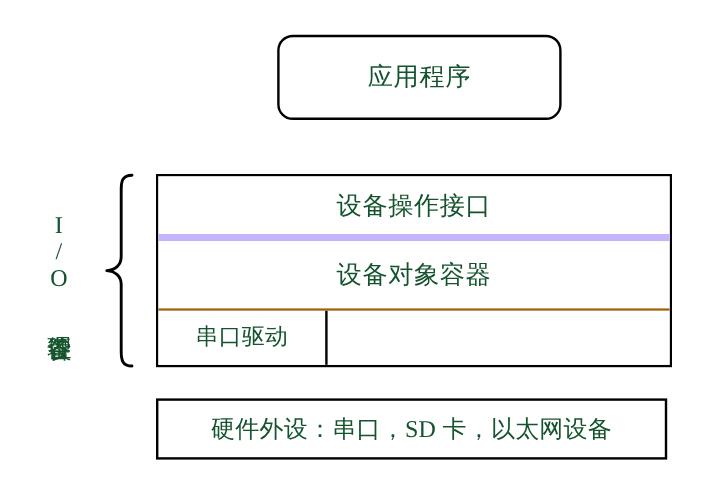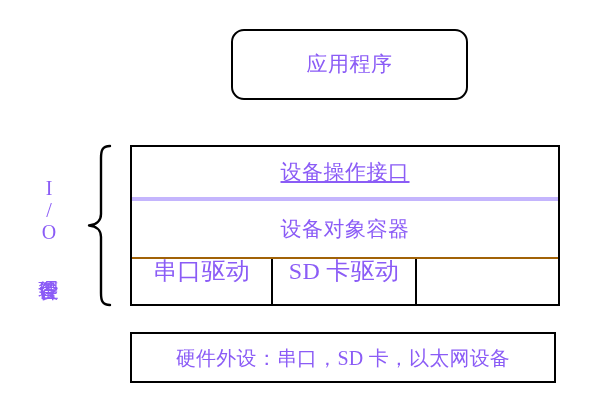--- a/index.html
+++ b/index.html
@@ -6,21 +6,21 @@
     margin: 0;
     padding: 0;
     background: #ffffff;
   }
   #canvas {
     position: relative;
     width: 607px;
     height: 409px;
     background: #ffffff;
     font-family: "Liberation Serif", "DejaVu Serif", serif;
-    color: #8b5cf6;
+    color: #14532d;
     overflow: hidden;
     border-radius: 12px;
   }
 
   
   .app-box {
     position: absolute;
     left: 231px;
     top: 29px;
     width: 237px;
@@ -82,22 +82,21 @@
   }
   .stack-row {
     box-sizing: border-box;
     display: flex;
     align-items: center;
     justify-content: center;
     background: #ffffff;
   }
   .row-interface {
     height: 54px;
-    border-bottom: 4px solid #c4b5fd;
-    text-decoration: underline;
+    border-bottom: 6px solid #c4b5fd;
   }
   .row-container {
     height: 58px;
     border-bottom: 2px solid #a16207;
   }
   .row-drivers {
     flex: 1 1 auto;
     padding: 0;
   }
   .row-label {
@@ -108,22 +107,23 @@
 
   .drivers {
     display: flex;
     width: 100%;
     height: 100%;
   }
   .driver-cell {
     box-sizing: border-box;
     height: 100%;
     display: flex;
+    align-items: center;
     justify-content: center;
-    font-size: 24px;
+    font-size: 19px;
     line-height: 1;
     letter-spacing: 0.3px;
   }
   .driver-cell.c0 { width: 141px; border-right: 2px solid #000000; }
   .driver-cell.c1 { width: 144px; border-right: 2px solid #000000; }
   .driver-cell.c2 { flex: 1 1 auto; }
 
   
   .hw-box {
     position: absolute;
@@ -171,23 +171,20 @@
 
     <div class="stack-row row-container">
       <span class="row-label">设备对象容器</span>
     </div>
 
     <div class="stack-row row-drivers">
       <div class="drivers">
         <div class="driver-cell c0">
           <span>串口驱动</span>
         </div>
-        <div class="driver-cell c1">
-          <span>SD 卡驱动</span>
-        </div>
       </div>
     </div>
 
   </div>
 
   <div class="hw-box">
     <span class="hw-label">硬件外设：串口，SD 卡，以太网设备</span>
   </div>
 
 </div>

